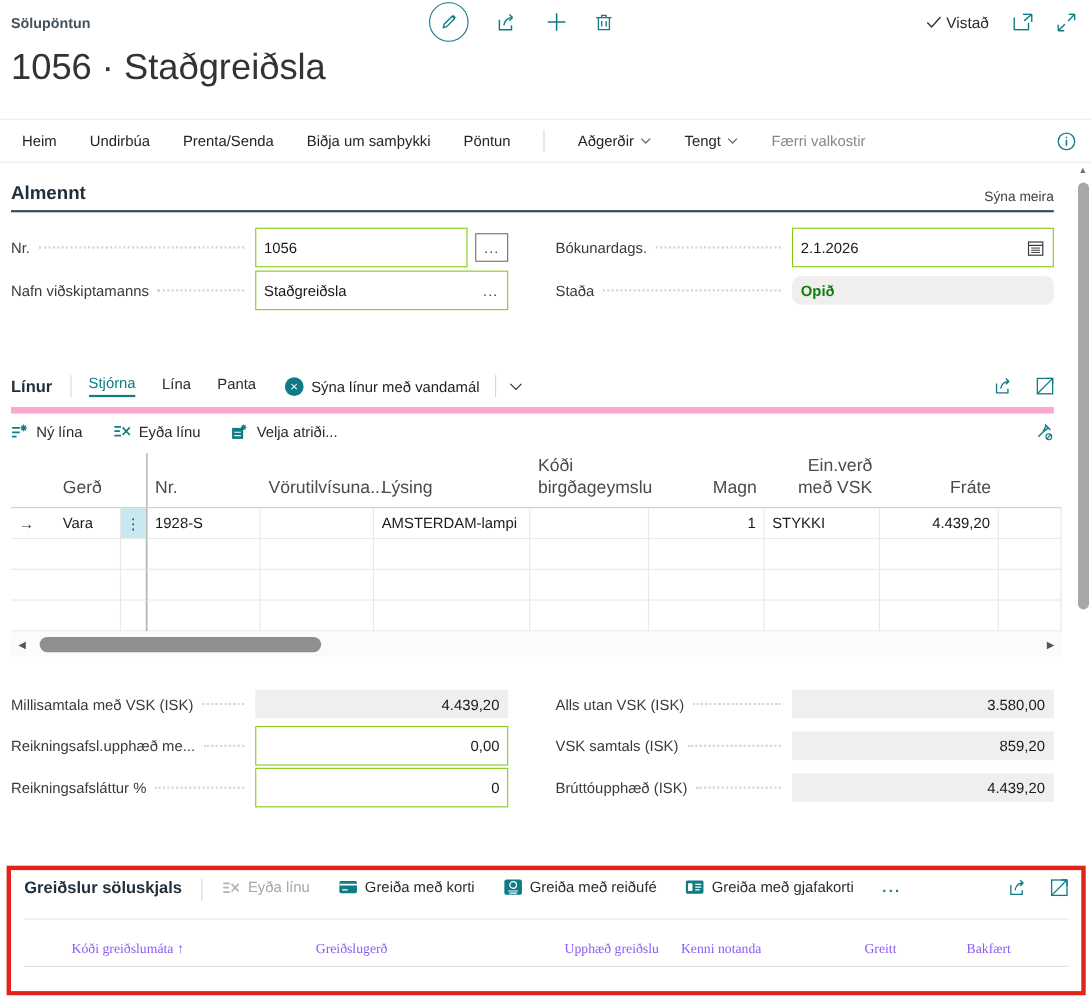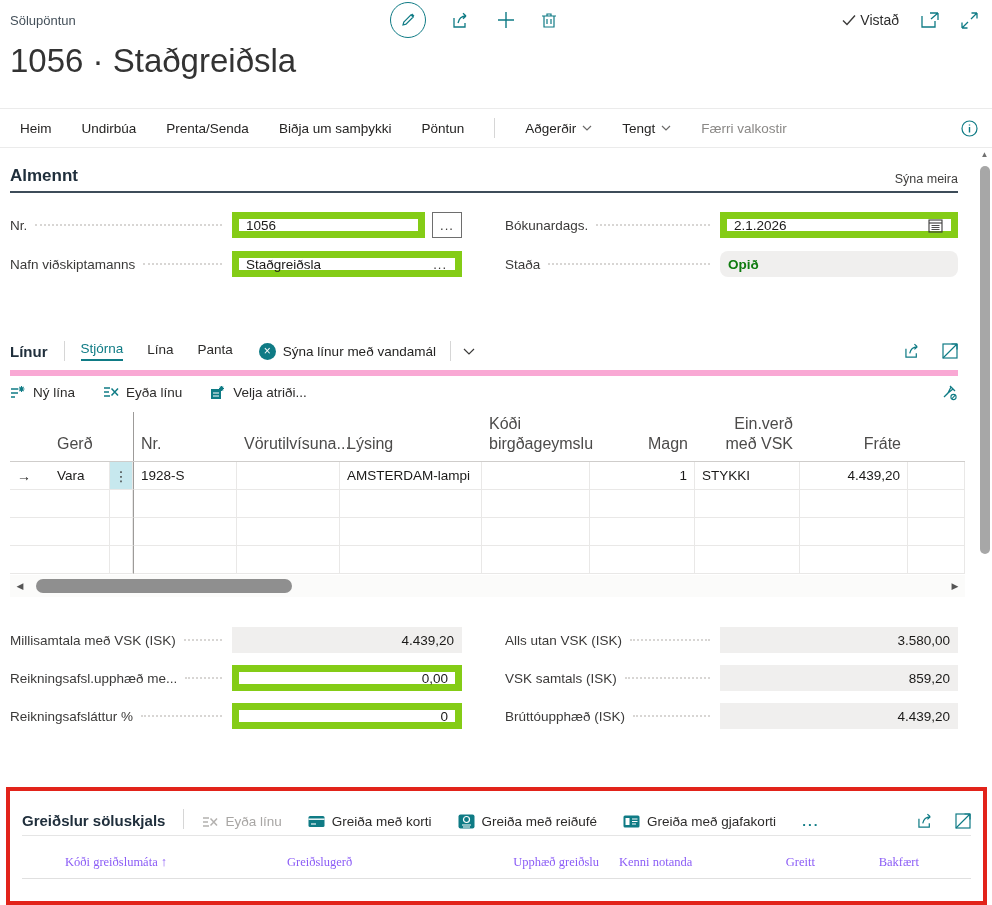--- a/index.html
+++ b/index.html
@@ -2,21 +2,21 @@
 <html><head>
 <meta charset="utf-8">
 <style>
   * { box-sizing: border-box; margin: 0; padding: 0; }
   html,body { width: 992px; height: 905px; overflow: hidden; background:#fff;
     font-family: "Liberation Sans", sans-serif; color:#252423; }
   svg.ic { display:block; }
 
   
   .topbar { height:40px; display:flex; align-items:center; padding:0 14px 0 10px; position:relative; }
-  .caption { font-size:13px; color:#44505a; }
+  .caption { font-size:13px; color:#44505a;font-weight:bold; }
   .top-center { position:absolute; left:390px; top:0; height:40px; display:flex; align-items:center; gap:26px; }
   .pencil-circle { width:36px; height:36px; border:1px solid #0f7b85; border-radius:50%;
     display:flex; align-items:center; justify-content:center; cursor:pointer; }
   .iconbtn { cursor:pointer; display:flex; align-items:center; justify-content:center; }
   .top-right { margin-left:auto; display:flex; align-items:center; gap:22px; }
   .saved { display:flex; align-items:center; gap:4px; font-size:14px; color:#2c2c2c; }
 
   
   .page-title { font-size:33px; font-weight:300; color:#333; padding:2px 10px 12px 10px; }
 
@@ -35,21 +35,21 @@
     margin-top:18px; padding-bottom:5px; border-bottom:2px solid #3d4c59; }
   .sec-title { font-size:17px; font-weight:bold; color:#202f3c; }
   .show-more { font-size:12.5px; color:#3f3e3d; cursor:pointer; }
 
   .fields { display:flex; margin-top:18px; width:948px; }
   .fcol  { flex:0 0 452px; }
   .fcol2 { margin-left:43px; flex:0 0 453px; }
   .frow { display:flex; align-items:center; height:28px; margin-bottom:11px; font-size:13.5px; color:#3b3a39; }
   .leader { flex:1; height:1px; border-top:2px dotted #d8d6d4; margin:0 10px 0 8px; }
   .ctrl { display:flex; align-items:center; }
-  .inputbox { display:flex; align-items:center; border:7px solid #84cc16; height:26px; background:#fff; }
+  .inputbox { display:flex; align-items:center; border:1px solid #84cc16; height:36px; background:#fff; }
   .inputbox input { border:none; outline:none; flex:1; height:22px; padding:0 7px;
     font:13.5px "Liberation Sans", sans-serif; color:#1b1a19; min-width:0; background:transparent; }
   .inputbox .inline-assist { padding:0 8px; color:#3b3a39; font-size:13px; letter-spacing:1px; cursor:pointer; }
   .assist-btn { width:30px; height:26px; border:1px solid #6e6e6e; margin-left:7px; display:flex;
     align-items:center; justify-content:center; font-size:13px; letter-spacing:1px; cursor:pointer; color:#3b3a39; background:#fff; }
   .readonly-field { height:26px; background:#f0efee; display:flex; align-items:center; padding:0 8px; }
   .status-val { font-weight:bold; font-size:13.5px; }
   .num-right { justify-content:flex-end; font-size:13.5px; color:#1b1a19; }
 
   
@@ -92,21 +92,21 @@
 
   
   .totals { display:flex; margin-top:30px; width:948px; }
   .totals .frow { height:26px; margin-bottom:12px; }
   .tot-field { width:230px; }
   .fcol2 .tot-field { width:238px; }
   .inputbox.num input { text-align:right; }
 
   
   .paybox { width:981px; margin:46px 0 0 -4px; border:4px solid #e2231a; padding:8px 12px 0 12px; height:118px; }
-  .pay-head { display:flex; align-items:flex-end; height:30px; font-size:13.5px; }
+  .pay-head { display:flex; align-items:flex-start; height:30px; font-size:13.5px; }
   .pay-head .vdiv { margin:0 18px; }
   .pay-actions { display:flex; align-items:center; gap:26px; }
   .ellipsis-action { color:#0f7b85; font-weight:bold; letter-spacing:2px; cursor:pointer; }
   .pay-sep { border-bottom:1px solid #e5e5e5; margin-top:6px; }
   .pay-cols { display:flex; align-items:flex-end; height:42px; padding-bottom:8px; font-size:12.5px; color:#8b5cf6;font-family:Liberation Serif, serif; }
   .pc { white-space:nowrap; overflow:hidden; }
   .pc.r { text-align:right; }
   .pay-cols-sep { border-bottom:1px solid #e0e0e0; }
 
   

